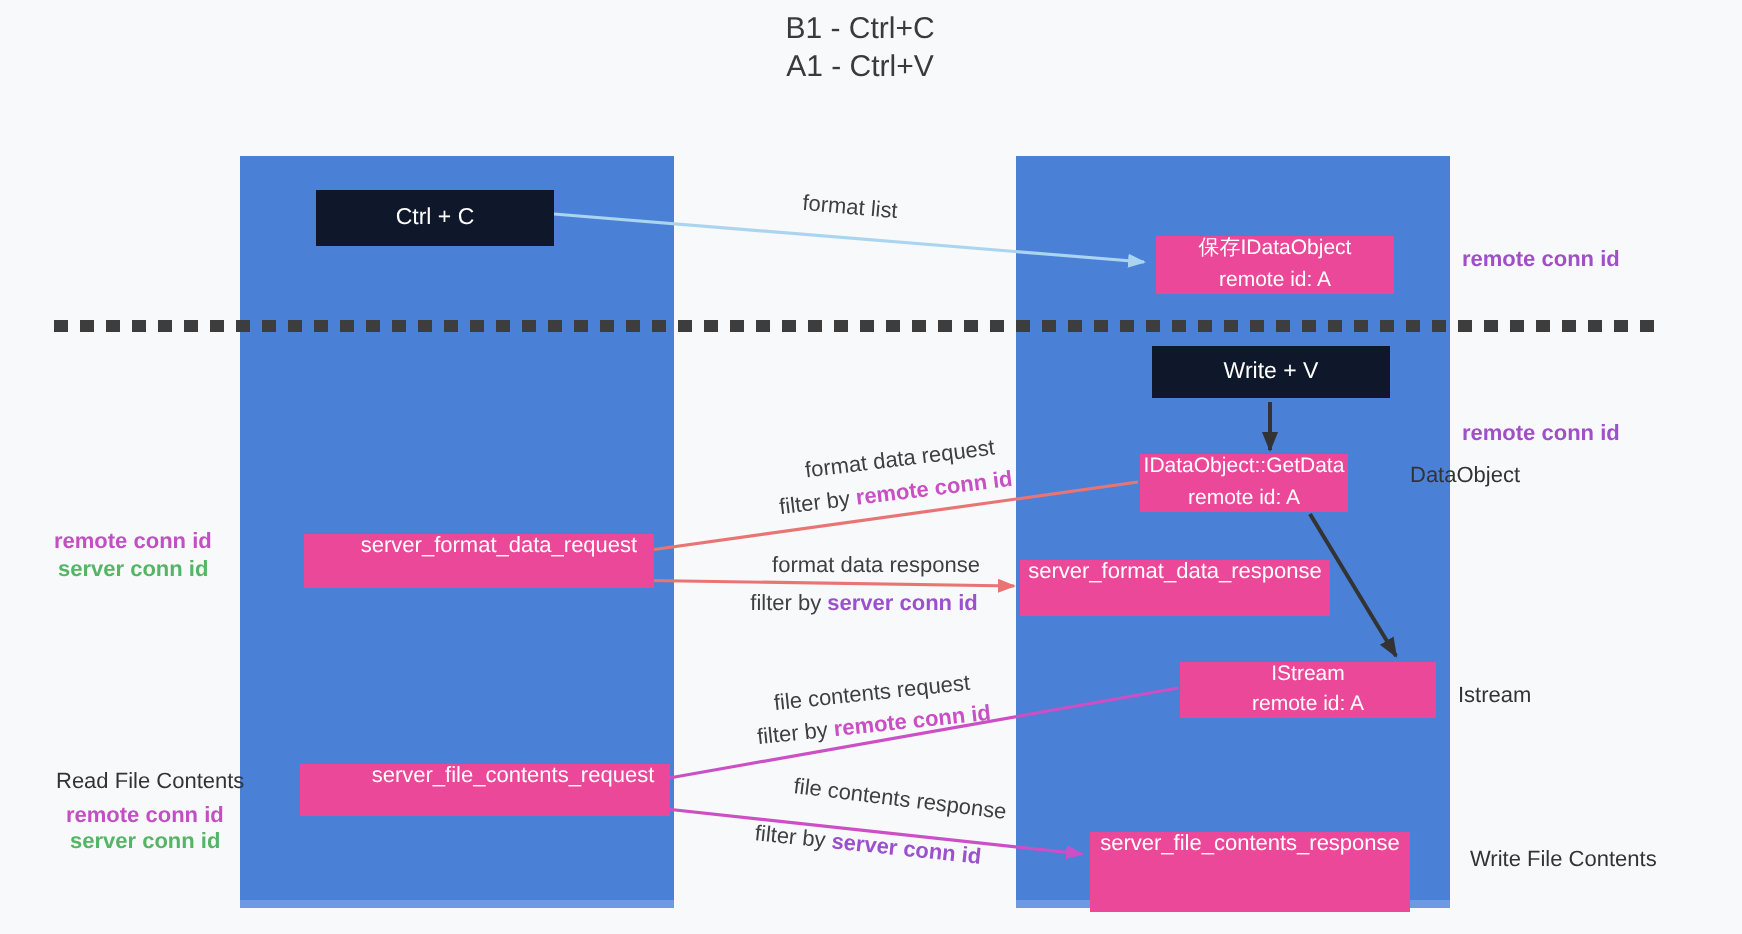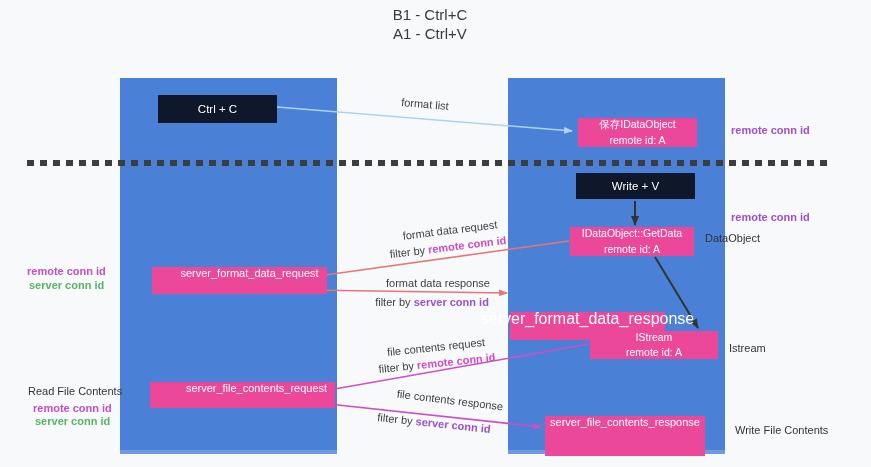--- a/index.html
+++ b/index.html
@@ -88,30 +88,30 @@
 
   <div class="box orange" style="left:578px;top:118px;width:119px;height:29px;font-size:10.5px;">
     <span>保存IDataObject</span>
     <span class="l2">remote id: A</span>
   </div>
 
   <div class="box green" style="left:576px;top:173px;width:119px;height:26px;">
     <span>Write + V</span>
   </div>
 
-  <div class="box orange" style="left:570px;top:227px;width:124px;height:29px;font-size:10.5px;">
+  <div class="box orange" style="left:570px;top:227px;width:104px;height:29px;font-size:10.5px;">
     <span>IDataObject::GetData</span>
     <span class="l2">remote id: A</span>
   </div>
 
   <div class="box orange" style="left:152px;top:267px;width:155px;height:27px;font-size:11px;padding-left:20px;">
     <span>server_format_data_request</span>
   </div>
 
-  <div class="box orange" style="left:510px;top:280px;width:155px;height:28px;font-size:16px;margin-top:32px;">
+  <div class="box orange" style="left:510px;top:280px;width:155px;height:28px;font-size:11px;">
     <span>server_format_data_response</span>
   </div>
 
   <div class="box orange" style="left:590px;top:331px;width:128px;height:28px;font-size:10.5px;">
     <span>IStream</span>
     <span class="l2">remote id: A</span>
   </div>
 
   <div class="box orange" style="left:150px;top:382px;width:157px;height:26px;font-size:11px;padding-left:28px;">
     <span>server_file_contents_request</span>

